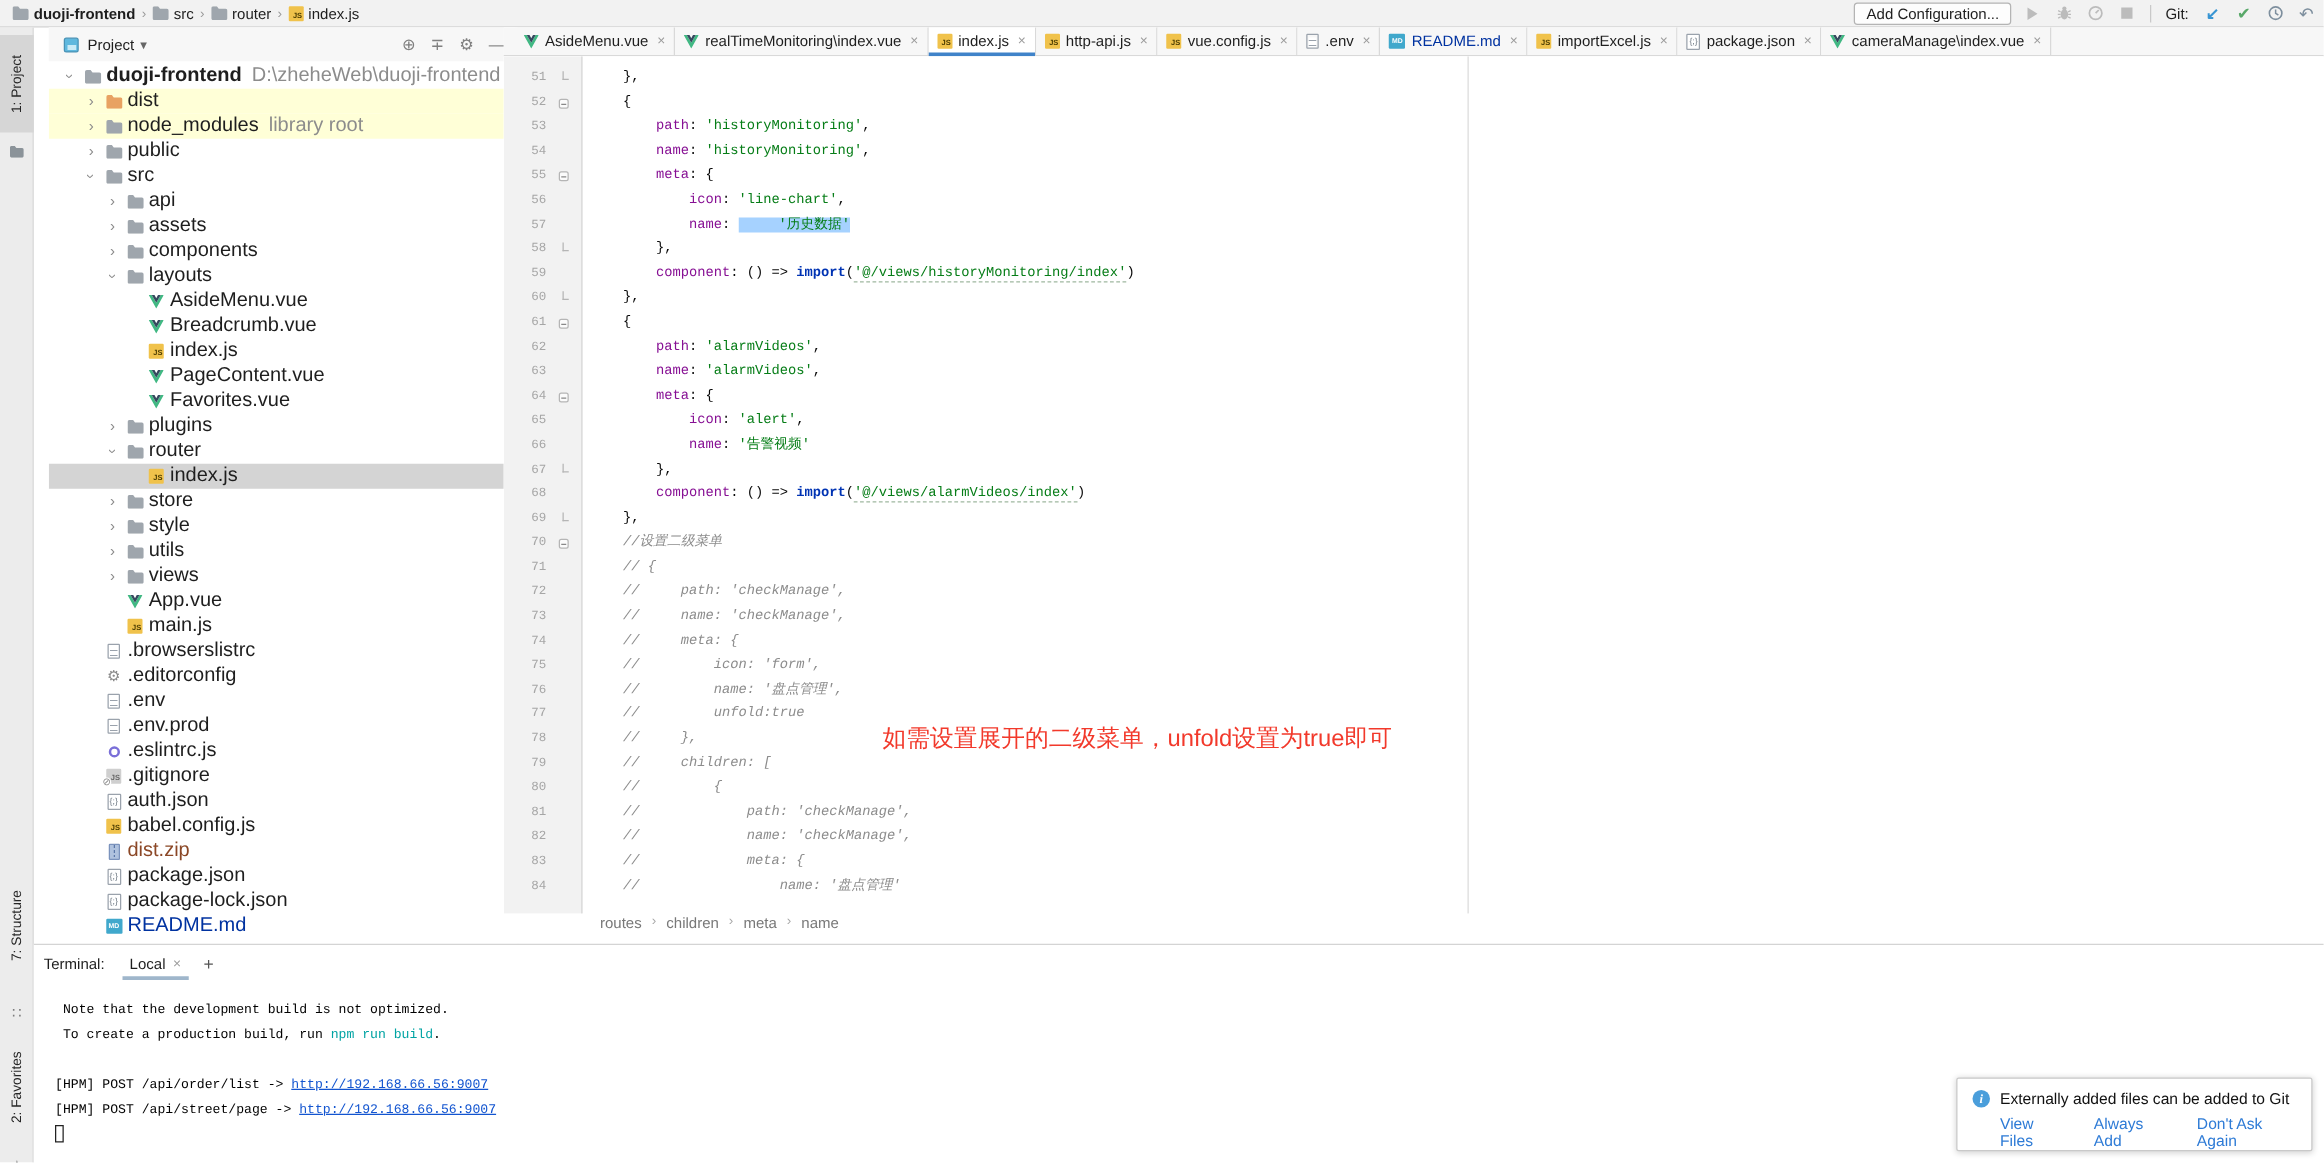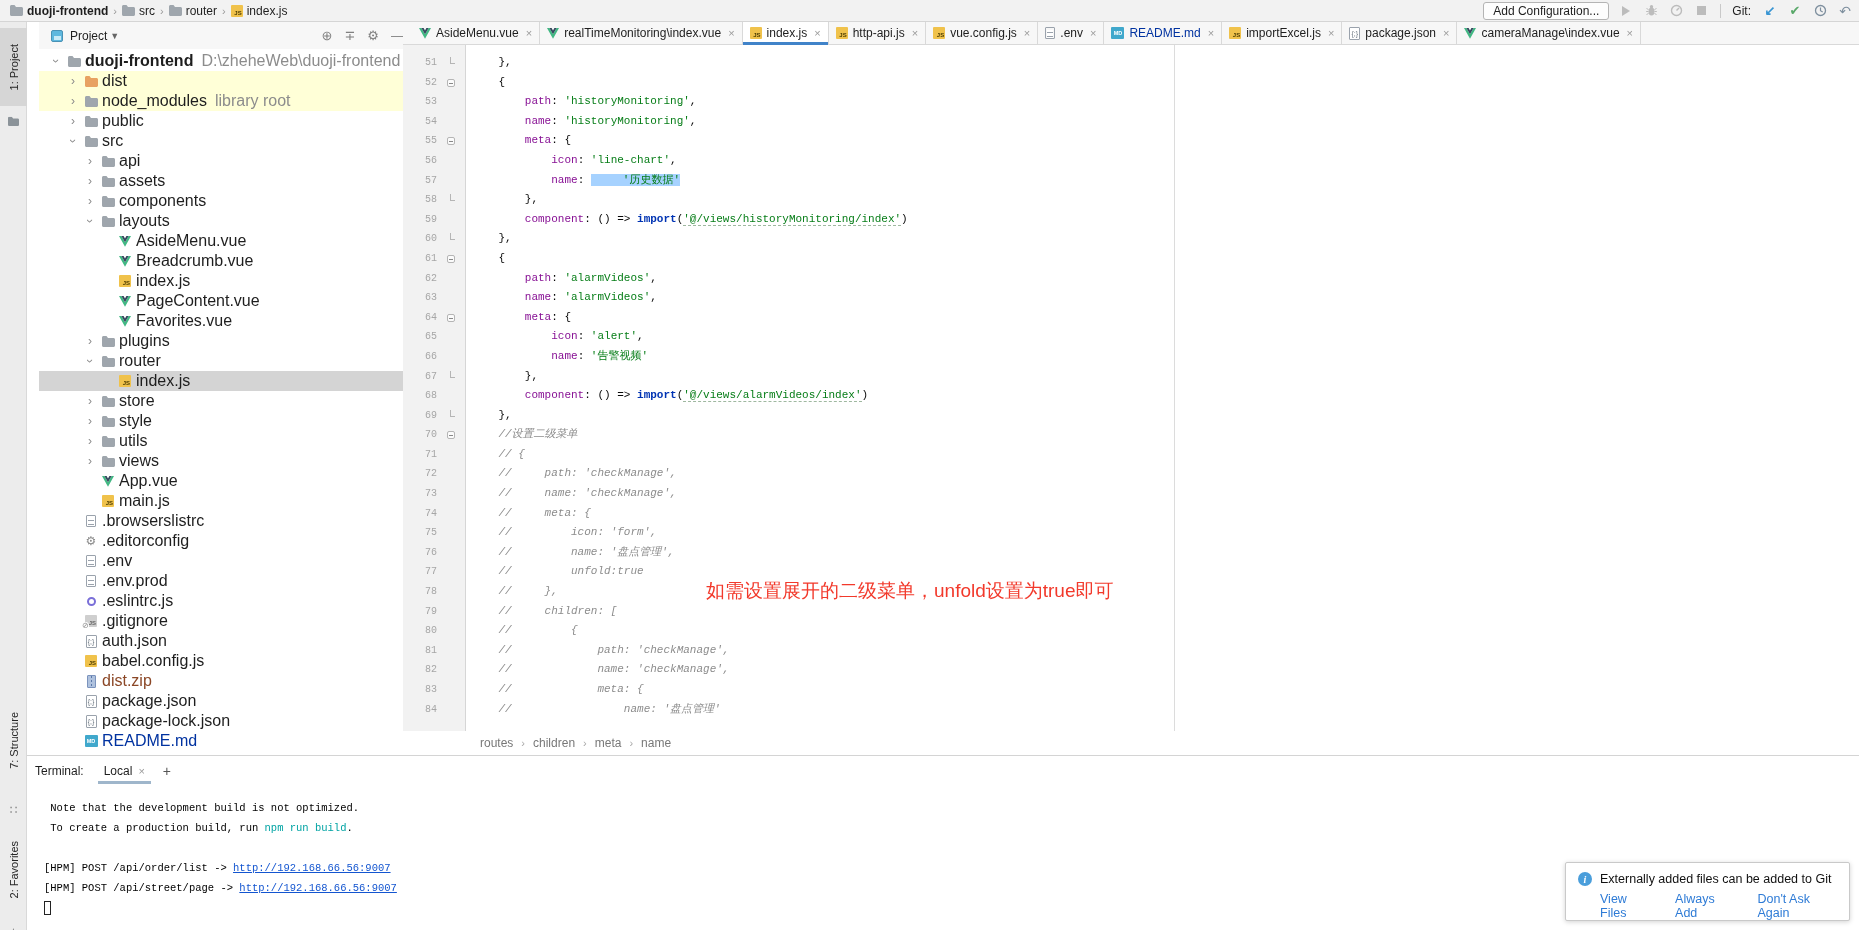--- a/index.html
+++ b/index.html
@@ -85,21 +85,21 @@
   .fold .fbox:after { content:""; position:absolute; left:1px; top:3px; width:4px; height:1px; background:#888; }
   .fold .fend { position:absolute; left:9px; top:4px; width:5px; height:7px; border-left:1px solid #b5b5b5; border-bottom:1px solid #b5b5b5; }
   .cline .ct { white-space:pre; padding-left:6px; }
   .tk-p { color:#080808; } .tk-k { color:#871094; } .tk-s { color:#067D17; }
   .tk-kw { color:#0033B3; font-weight:bold; }
   .tk-c { color:#8C8C8C; font-style:italic; }
   .tk-lnk { color:#067D17; border-bottom:1px dashed #9fb8a0; }
   .tk-shl { color:#067D17; background:#A6D2FF;padding-left:32px; }
   #annotation { position:absolute; left:303px; top:533px; font-size:19px; color:#F2392B; white-space:nowrap; font-family:"Liberation Sans",sans-serif; }
 
-  #ecrumbs { position:absolute; left:0; bottom:0; width:1456px; height:24px; background:#fff; display:flex; align-items:center; padding-left:77px; gap:8px; color:#787878; font-size:12px; }
+  #ecrumbs { position:absolute; left:0; bottom:0; width:1456px; height:24px; background:#fff; display:flex; padding-left:77px; gap:8px; color:#787878; font-size:12px; }
   #ecrumbs .sep { color:#a8a8a8; font-size:11px; }
 
   
   #terminal { position:absolute; left:27px; top:755px; width:1832px; height:175px; background:#fff; border-top:1px solid #d4d4d4; }
   #termhead { height:28px; display:flex; align-items:flex-end; padding-left:8px; gap:2px; }
   #termhead .tlabel { font-size:12px; color:#1e1e1e; padding:0 10px 6px 0; }
   .ttab { position:relative; padding:0 8px 6px 8px; display:flex; gap:6px; align-items:center; font-size:12px; color:#1e1e1e; }
   .ttab.active:after { content:""; position:absolute; left:2px; right:2px; bottom:0; height:3px; background:#9FB6CB; }
   .ttab .x { color:#9b9b9b; font-size:11px; }
   .tadd { font-size:14px; color:#555; padding:0 8px 5px 8px; }

